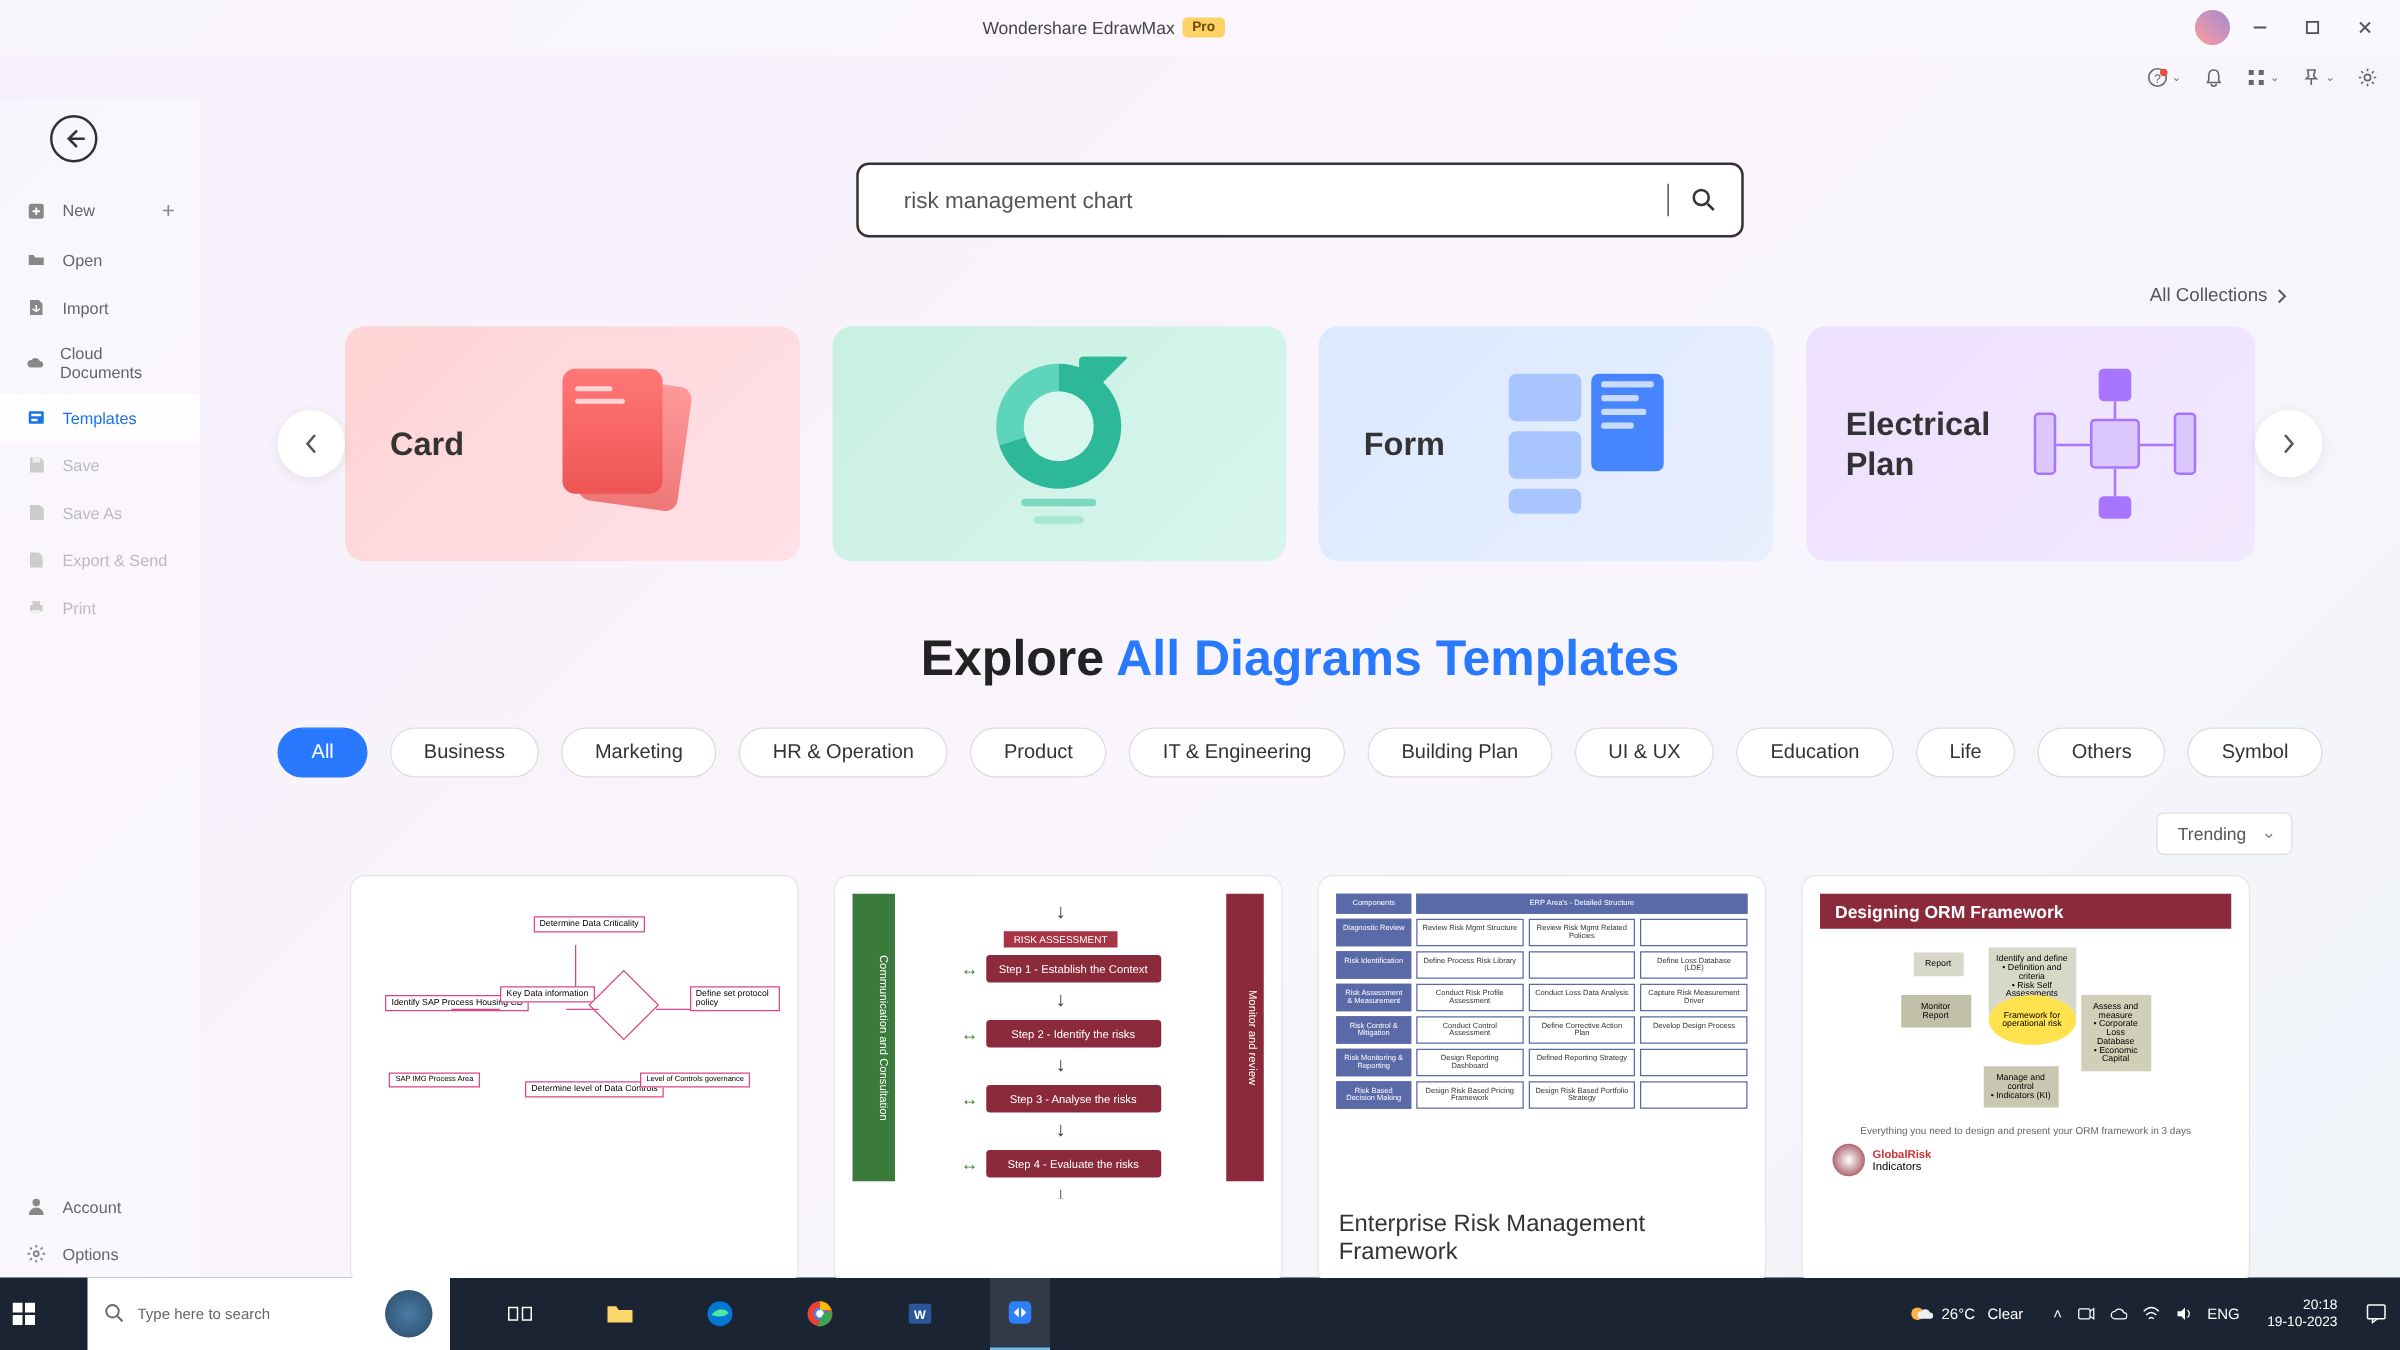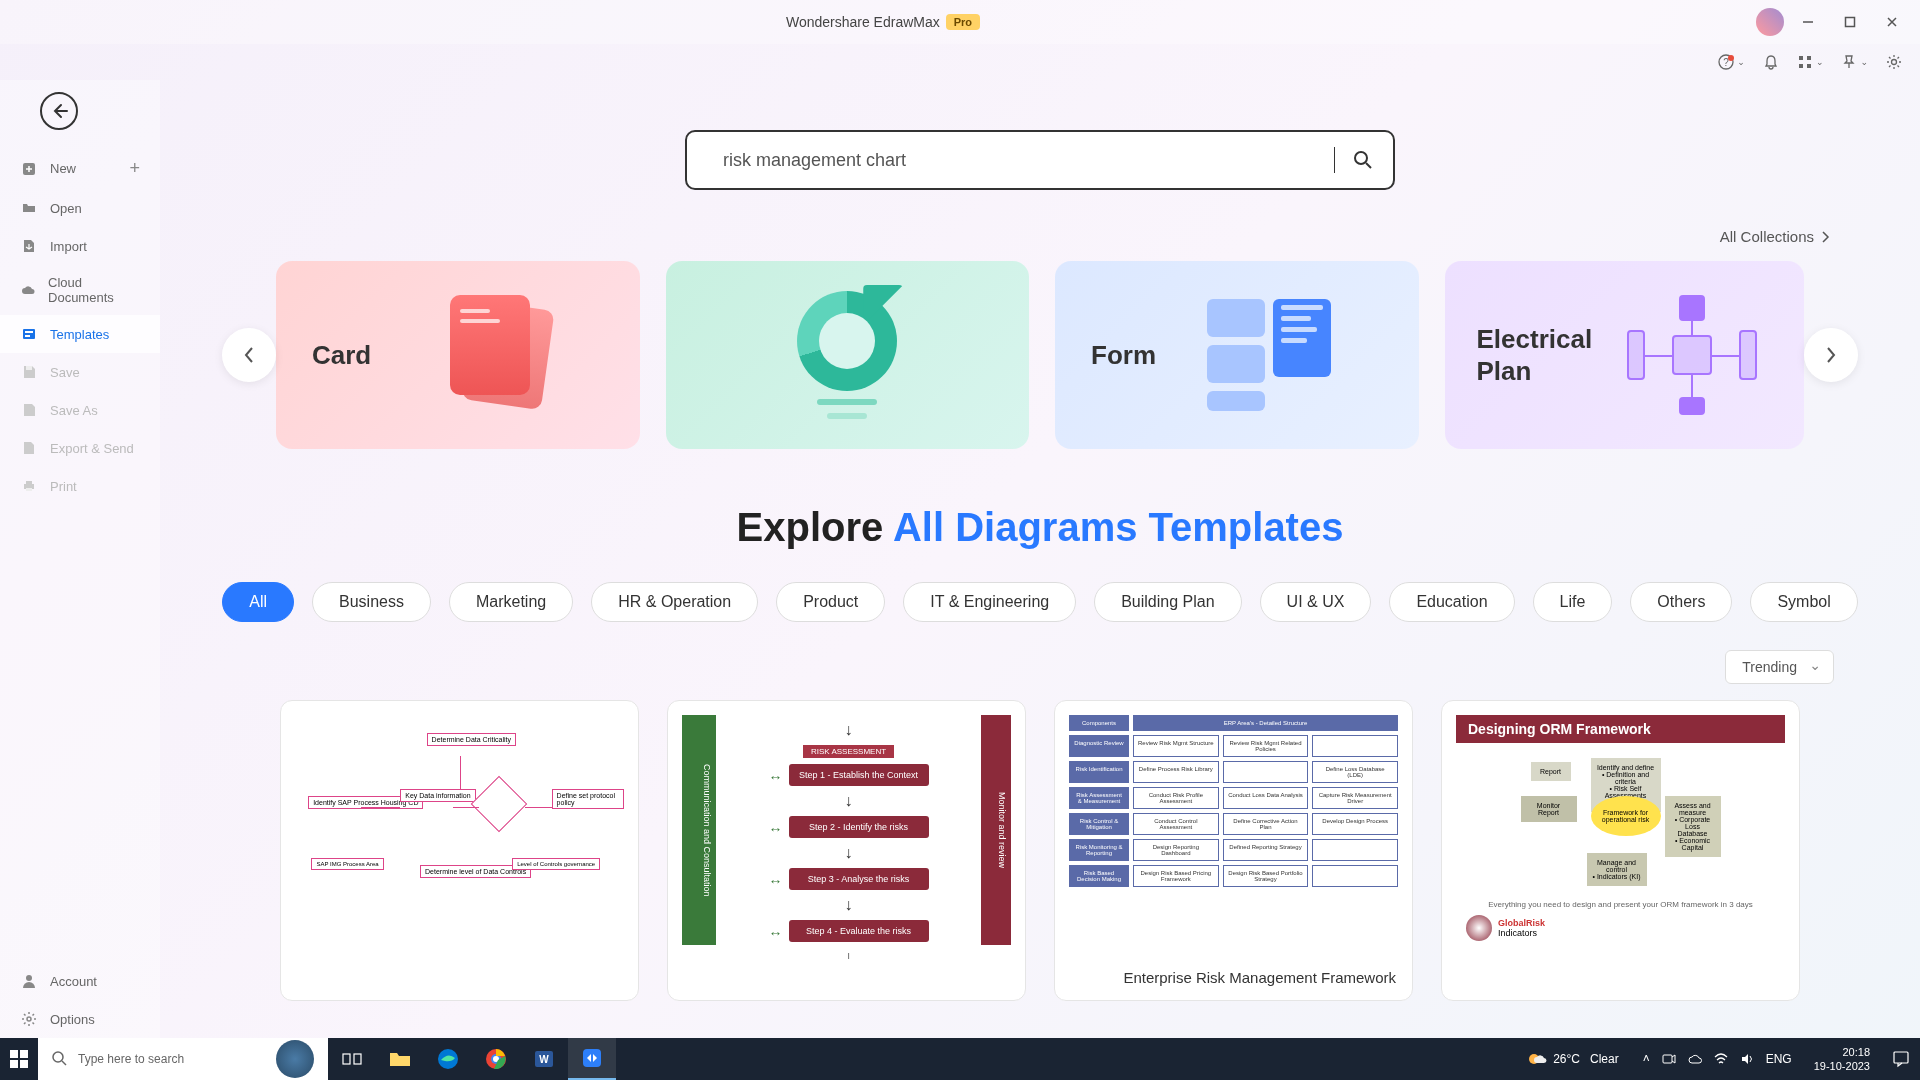--- a/index.html
+++ b/index.html
@@ -103,21 +103,21 @@
     
     
     .sort-row { display: flex; justify-content: flex-end; padding: 0 56px 16px 0; }
     .sort-sel { border: 1px solid #ddd; background: #fff; border-radius: 6px; padding: 8px 36px 8px 16px; font-size: 14px; color: #555; cursor: pointer; position: relative; }
     .sort-sel::after { content:'⌄'; position: absolute; right: 12px; top: 6px; color: #888; }
     
     
     .tgrid { display: flex; gap: 28px; padding: 0 90px; }
     .tcard { flex: 1; border: 1px solid #e5e5e5; border-radius: 12px; background: #fff; overflow: hidden; cursor: pointer; display: flex; flex-direction: column; }
     .tprev { height: 258px; display: flex; align-items: center; justify-content: center; padding: 14px; overflow: hidden; }
-    .tcaption { padding: 10px 16px 14px; font-size: 15px; color: #333; text-align: right; }
+    .tcaption { padding: 10px 16px 14px; font-size: 19px; color: #333; }
     
     
     .pv1 { width: 100%; height: 100%; position: relative; }
     .pv1 .node { position: absolute; border: 1px solid #d48; font-size: 7px; padding: 2px 4px; background: #fff; }
     .pv1 .l { position: absolute; background: #d48; height: 1px; }
     
     .pv2 { width: 100%; height: 100%; display: flex; }
     .pv2 .lcol { width: 34px; background: #3a7a3a; writing-mode: vertical-rl; text-align: center; color: #fff; font-size: 9px; padding: 4px; }
     .pv2 .mid { flex: 1; display: flex; flex-direction: column; align-items: center; gap: 6px; padding: 6px 10px; position: relative; }
     .pv2 .rcol { width: 30px; background: #8b2a3a; writing-mode: vertical-rl; text-align: center; color: #fff; font-size: 9px; padding: 4px; }
@@ -135,21 +135,21 @@
     .pv4 .body4 { flex: 1; position: relative; display:flex; align-items:center; justify-content:center; }
     .pv4 .ring { width: 200px; height: 130px; position: relative; }
     .pv4 .seg { position: absolute; font-size: 7px; padding: 6px; text-align: center; }
     .pv4 .cc { position: absolute; left: 70px; top: 40px; width: 70px; height: 40px; background: #ffe24d; border-radius: 50%; font-size: 7px; display: flex; align-items: center; justify-content: center; text-align: center; }
     .pv4 .foot { font-size: 8px; color: #666; text-align: center; padding: 2px 0; }
     .pv4 .logo4 { display: flex; align-items: center; gap: 6px; padding: 4px 10px; }
     .pv4 .logoc { width: 26px; height: 26px; border-radius: 50%; background: radial-gradient(#fff,#8b2a3a); }
     .pv4 .lgt { font-size: 9px; }
     
     
-    .taskbar { height: 42px; background: #1a2433; display: flex; align-items: center; padding: 0; color: #fff; font-size: 12px; }
+    .taskbar { height: 58px; background: #1a2433; display: flex; align-items: center; padding: 0; color: #fff; font-size: 12px; gap: 32px; }
     .tb-btn { height: 100%; display: flex; align-items: center; justify-content: center; padding: 0 10px; cursor: pointer; }
     .tb-search { background: #fff; color: #666; width: 290px; height: 100%; display: flex; align-items: center; gap: 10px; padding: 0 14px; }
     .tb-app { width: 48px; height: 100%; display: flex; align-items: center; justify-content: center; }
     .tb-app.active { border-bottom: 2px solid #76b9ed; background: rgba(255,255,255,0.1); }
     .tb-right { margin-left: auto; display: flex; align-items: center; height: 100%; }
     .tb-weather { display: flex; align-items: center; gap: 6px; padding: 0 14px; }
     .tb-tray { display: flex; align-items: center; gap: 12px; padding: 0 10px; }
     .tb-clock { text-align: right; padding: 0 12px; line-height: 1.3; font-size: 11px; }
     .cortana-circ { width: 38px; height: 38px; border-radius: 50%; background: radial-gradient(circle,#4a7ba6,#2a4a66); }
     

